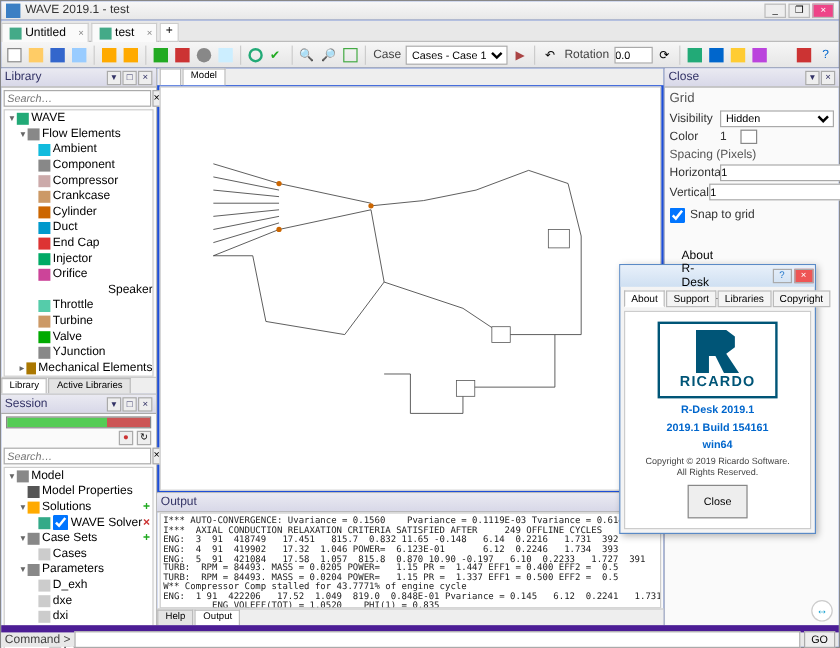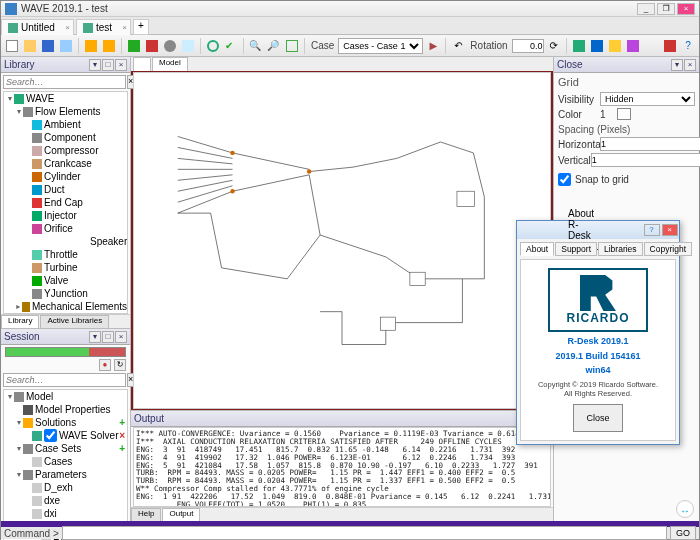--- a/index.html
+++ b/index.html
@@ -1,35 +1,35 @@
 <!DOCTYPE html>
 <html><head>
 <meta charset="utf-8">
 <style>
 * { box-sizing: border-box; margin: 0; padding: 0; font-family: "Segoe UI", Tahoma, sans-serif; font-size: 10px; }
 body { width: 700px; height: 540px; background: #f0f0f0; overflow: hidden; position: relative; }
-.window { width: 700px; height: 540px; border: 1px solid #888; background: #7f1d1d; display: flex; flex-direction: column; }
+.window { width: 700px; height: 540px; border: 1px solid #888; background: #1d4ed8; display: flex; flex-direction: column; }
 .titlebar { height: 16px; background: linear-gradient(#f8f8f8,#e8e8e8); display: flex; align-items: center; padding: 0 4px; border-bottom: 1px solid #ccc; }
 .titlebar .icon { width: 12px; height: 12px; background: #3b7fc4; margin-right: 4px; }
 .titlebar .title { flex: 1; color: #333; }
 .winbtns { display: flex; gap: 2px; }
 .winbtn { width: 18px; height: 12px; border: 1px solid #bbb; background: #eee; font-size: 8px; text-align: center; line-height: 10px; }
 .winbtn.close { background: #e48; color: #fff; }
 .tabbar { height: 18px; background: #e8e8e8; display: flex; border-bottom: 1px solid #bbb; }
 .doctab { height: 16px; padding: 0 18px 0 6px; background: #fafafa; border: 1px solid #ccc; border-bottom: none; margin-top: 2px; margin-right: 2px; display: flex; align-items: center; position: relative; }
 .doctab .x { position: absolute; right: 3px; top: 3px; font-size: 8px; color: #888; }
 .doctab .ic { width: 10px; height: 10px; background: #4a8; margin-right: 3px; }
 .addtab { width: 16px; height: 16px; border: 1px solid #ccc; background: #fff; text-align: center; margin-top: 2px; }
 .toolbar { height: 22px; background: linear-gradient(#f6f6f6,#e6e6e6); border-bottom: 1px solid #bbb; display: flex; align-items: center; padding: 0 3px; gap: 2px; }
 .tb { width: 16px; height: 16px; border: 1px solid transparent; display: flex; align-items: center; justify-content: center; }
 .tb svg, .tb span.g { width: 12px; height: 12px; display: block; }
 .tsep { width: 1px; height: 16px; background: #ccc; margin: 0 2px; }
 .tlabel { color: #444; margin: 0 2px; }
 .tselect { height: 16px; border: 1px solid #aaa; font-size: 9px; background: #fff; }
-.tnum { width: 32px; height: 14px; border: 1px solid #aaa; font-size: 9px; text-align: right; background: #fff; }
+.tnum { width: 32px; height: 14px; border: 1px solid #aaa; font-size: 9px; text-align: left; background: #fff; }
 .midlayout { flex: 1; display: flex; min-height: 0; }
 .leftcol { width: 130px; display: flex; flex-direction: column; border-right: 1px solid #bbb; }
 .panel { display: flex; flex-direction: column; background: #fafafa; }
 .panelhead { height: 16px; background: linear-gradient(#eaeaf2,#d8d8e8); border-bottom: 1px solid #aaa; display: flex; align-items: center; padding: 0 3px; font-size: 9px; color: #336; }
 .panelhead .title { flex: 1; }
 .pbtn { width: 12px; height: 12px; border: 1px solid #aaa; background: #eee; font-size: 8px; text-align: center; line-height: 10px; margin-left: 1px; }
 .searchrow { display: flex; padding: 2px; }
 .searchrow input { flex: 1; height: 14px; border: 1px solid #aaa; font-size: 9px; font-style: italic; color: #888; padding: 0 2px; }
 .searchrow .sbtn { width: 14px; height: 14px; border: 1px solid #aaa; background: #eee; margin-left: 1px; font-size: 9px; }
 .tree { flex: 1; overflow: auto; background: #fff; border: 1px solid #ccc; margin: 0 2px; font-size: 9px; }

